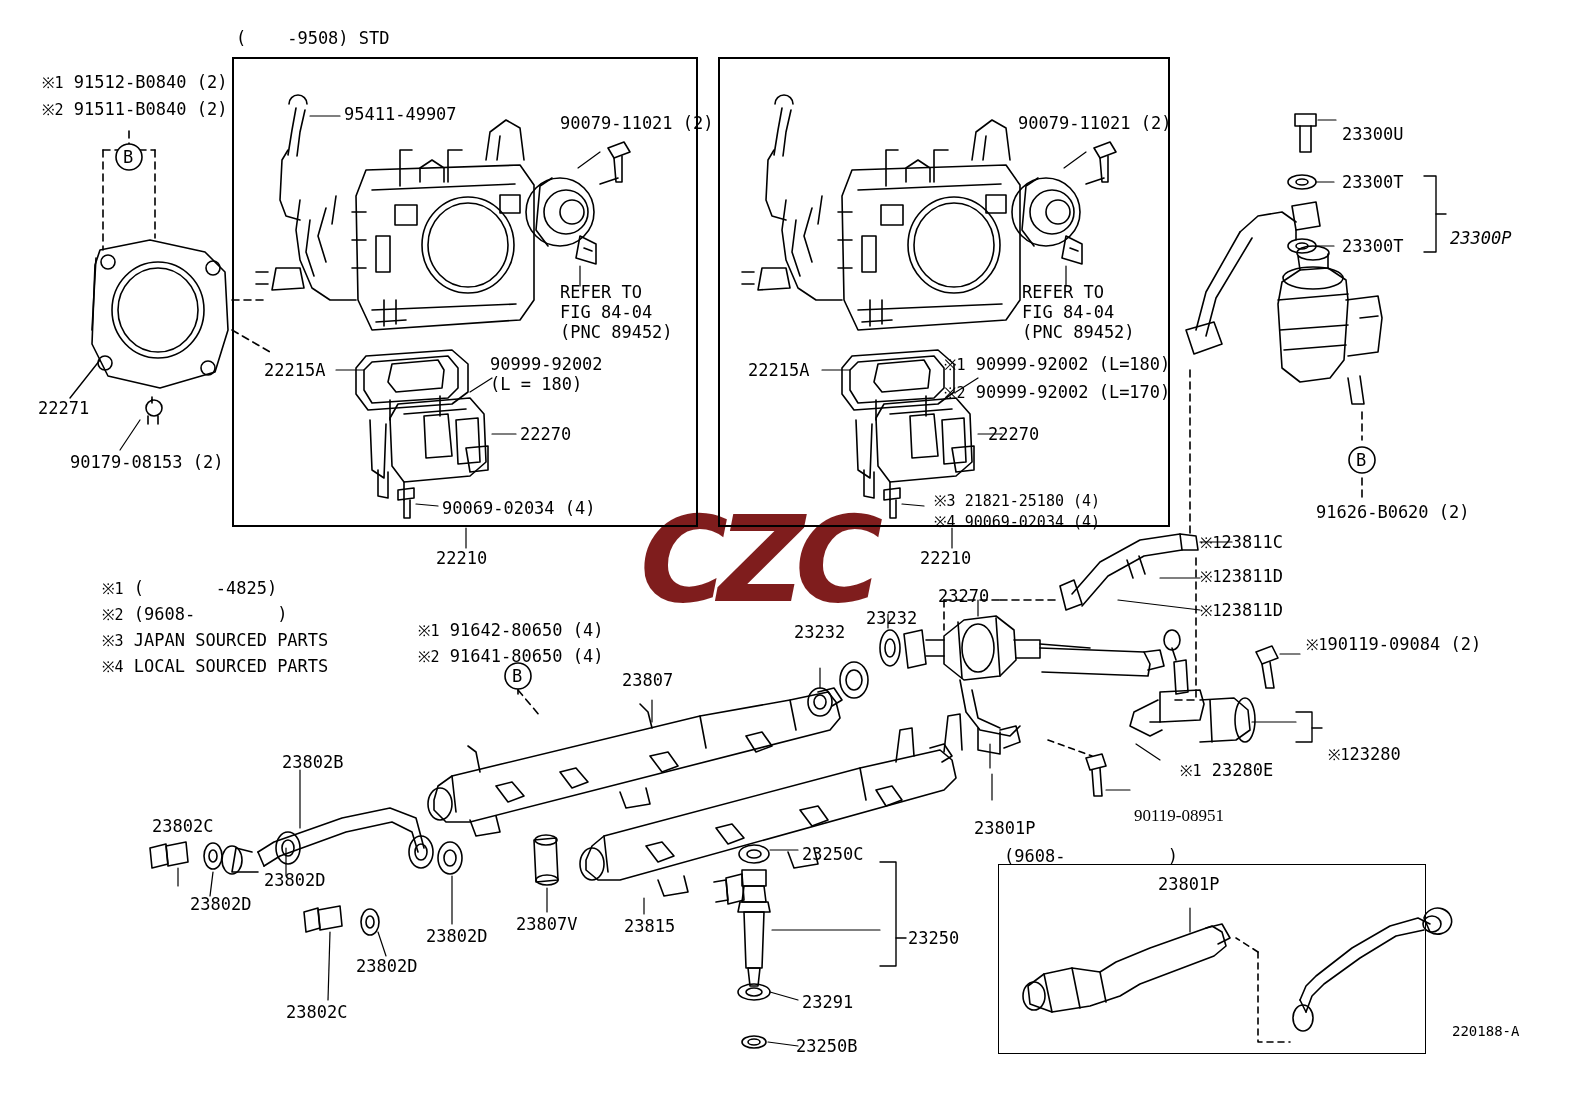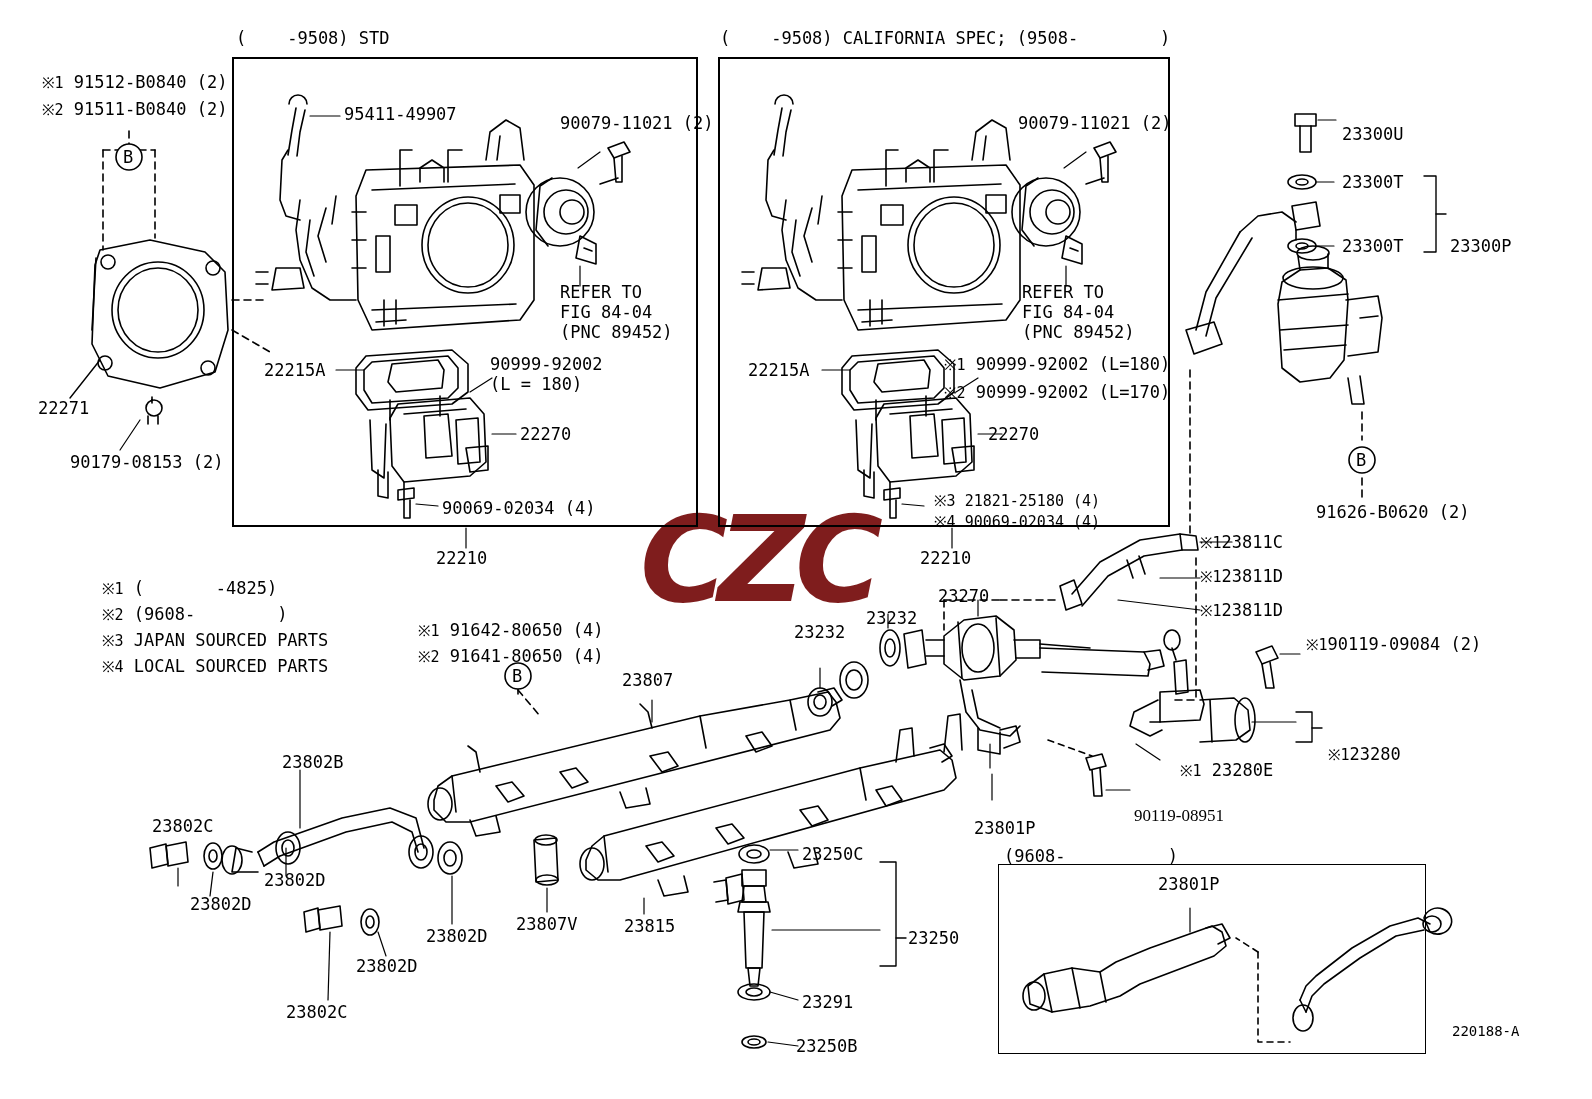--- a/index.html
+++ b/index.html
@@ -430,21 +430,20 @@
       <path d="M1258 952 L1236 938" stroke-dasharray="6 5"></path>
       <path d="M1190 908 L1190 932" stroke-width="1.2"></path>
     </g>
   </svg>
 
   <div class="box" style="left:232px; top:57px; width:466px; height:470px;"></div>
   <div class="box" style="left:718px; top:57px; width:452px; height:470px;"></div>
   <div class="box thin" style="left:998px; top:864px; width:428px; height:190px;"></div>
 
   <div class="lbl" style="left:236px; top:28px;">(    -9508) STD</div>
-  <div class="lbl" style="left:720px; top:28px;">(    -9508) CALIFORNIA SPEC; (9508-        )</div>
   <div class="lbl" style="left:1004px; top:846px;">(9608-          )</div>
 
   <div class="lbl" style="left:42px; top:72px;"><span class="star">※1</span> <span>91512-B0840 (2)</span></div>
   <div class="lbl" style="left:42px; top:99px;"><span class="star">※2</span> <span>91511-B0840 (2)</span></div>
   <div class="lbl" style="left:123px; top:147px;">B</div>
 
   <div class="lbl" style="left:38px; top:398px;">22271</div>
   <div class="lbl" style="left:70px; top:452px;">90179-08153 (2)</div>
 
   <div class="lbl" style="left:344px; top:104px;">95411-49907</div>
@@ -476,21 +475,21 @@
   <div class="lbl" style="left:102px; top:630px;"><span class="star">※3</span> <span>JAPAN SOURCED PARTS</span></div>
   <div class="lbl" style="left:102px; top:656px;"><span class="star">※4</span> <span>LOCAL SOURCED PARTS</span></div>
 
   <div class="lbl" style="left:418px; top:620px;"><span class="star">※1</span> <span>91642-80650 (4)</span></div>
   <div class="lbl" style="left:418px; top:646px;"><span class="star">※2</span> <span>91641-80650 (4)</span></div>
   <div class="lbl" style="left:512px; top:666px;">B</div>
 
   <div class="lbl" style="left:1342px; top:124px;">23300U</div>
   <div class="lbl" style="left:1342px; top:172px;">23300T</div>
   <div class="lbl" style="left:1342px; top:236px;">23300T</div>
-  <div class="lbl" style="left:1450px; top:236px;">23300P</div>
+  <div class="lbl" style="left:1450px; top:228px;font-style:italic;">23300P</div>
   <div class="lbl" style="left:1356px; top:450px;">B</div>
   <div class="lbl" style="left:1316px; top:502px;">91626-B0620 (2)</div>
 
   <div class="lbl" style="left:1200px; top:532px;text-align:right;"><span class="star">※1</span><span>23811C</span></div>
   <div class="lbl" style="left:1200px; top:566px;"><span class="star">※1</span><span>23811D</span></div>
   <div class="lbl" style="left:1200px; top:600px;"><span class="star">※1</span><span>23811D</span></div>
 
   <div class="lbl" style="left:938px; top:586px;">23270</div>
   <div class="lbl" style="left:866px; top:608px;">23232</div>
   <div class="lbl" style="left:794px; top:622px;">23232</div>

